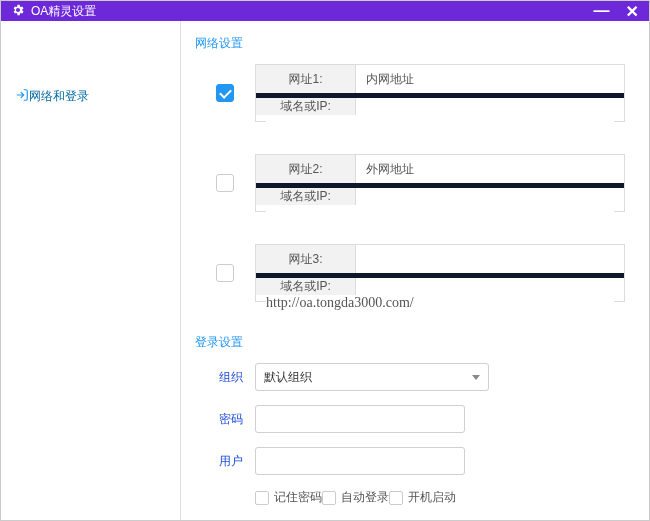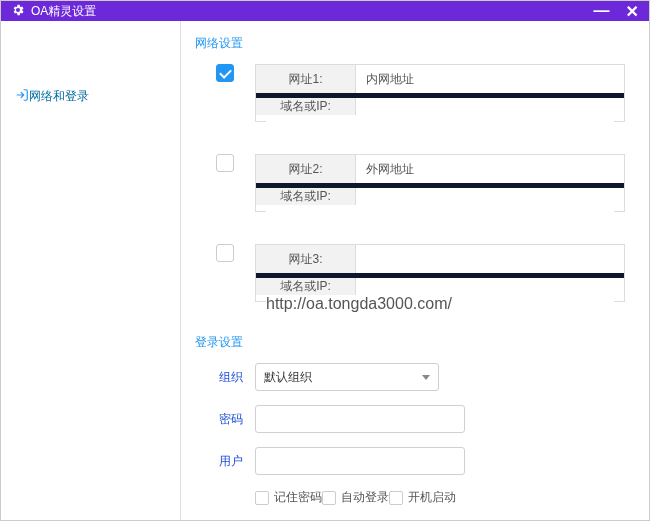--- a/index.html
+++ b/index.html
@@ -7,36 +7,36 @@
 .window { width: 650px; height: 521px; border: 1px solid #ccc; display: flex; flex-direction: column; }
 .titlebar { background: #6d28d9; color: #fff; height: 30px; display: flex; align-items: center; padding: 0 10px; }
 .titlebar .title { flex: 1; display: flex; align-items: center; gap: 6px; }
 .titlebar .controls { display: flex; gap: 16px; }
 .titlebar .ctrl { cursor: pointer; font-size: 16px; font-weight: bold; }
 .body { flex: 1; display: flex; }
 .sidebar { width: 180px; border-right: 1px solid #e0e0e0; padding-top: 14px; }
 .sidebar-item { display: flex; align-items: center; padding: 6px 14px; color: #0369a1; cursor: pointer; margin-top: 47px; }
 .main { flex: 1; padding: 14px 24px 14px 14px; }
 .section-title { color: #2196f3; font-size: 12px; margin-bottom: 12px; }
-.net-row { display: flex; margin-bottom: 32px; }
+.net-row { display: flex; align-items: center; margin-bottom: 32px; }
 .net-checkbox { width: 60px; display: flex; justify-content: center; }
 .cb { width: 18px; height: 18px; border: 1px solid #ccc; border-radius: 3px; display: flex; align-items: center; justify-content: center; cursor: pointer; }
 .cb.checked { background: #2196f3; border-color: #2196f3; }
 .cb.checked::after { content: ""; width: 5px; height: 9px; border: solid #fff; border-width: 0 2px 2px 0; transform: rotate(45deg); margin-top: -2px; }
 .net-table { flex: 1; border: 1px solid #dcdcdc; }
 .net-table-row { display: flex; height: 28px; }
 .net-table-row + .net-table-row { border-top: 5px solid #0f172a; flex-direction: column; }
 .net-label { width: 100px; background: #f2f2f2; border-right: 1px solid #dcdcdc; display: flex; align-items: center; justify-content: center; color: #555; }
 .net-value { flex: 1; display: flex; align-items: center; padding: 0 10px; color: #555; }
-.net-value input { border: none; outline: none; width: 100%; font-size: 16px; font-family: Liberation Sans, sans-serif; color: #555; }
+.net-value input { border: none; outline: none; width: 100%; font-size: 14px; font-family: Liberation Serif, serif; color: #555; }
 .login-section { margin-top: 8px; }
 .form-row { display: flex; align-items: center; margin-bottom: 14px; }
 .form-label { width: 60px; text-align: right; padding-right: 12px; color: #1d4ed8; }
 .form-field { flex: 1; }
-.select { width: 184px; height: 28px; border: 1px solid #d0d0d0; border-radius: 3px; display: flex; align-items: center; padding: 0 8px; cursor: pointer; justify-content: space-between; }
+.select { width: 234px; height: 28px; border: 1px solid #d0d0d0; border-radius: 3px; display: flex; align-items: center; padding: 0 8px; cursor: pointer; justify-content: space-between; }
 .text-input { width: 210px; height: 28px; border: 1px solid #d0d0d0; border-radius: 3px; padding: 0 8px; outline: none; font-family: inherit; font-size: 12px; }
 .chevron { width: 0; height: 0; border-left: 4px solid transparent; border-right: 4px solid transparent; border-top: 5px solid #888; }
 .check-row { display: flex; gap: 0; margin-left: 60px; align-items: flex-start; color: #555; }
 .small-cb { width: 14px; height: 14px; border: 1px solid #ccc; border-radius: 2px; cursor: pointer; }
 .check-item { display: flex; align-items: center; gap: 5px; }
 </style>
 </head>
 <body>
 
 <div class="window">

